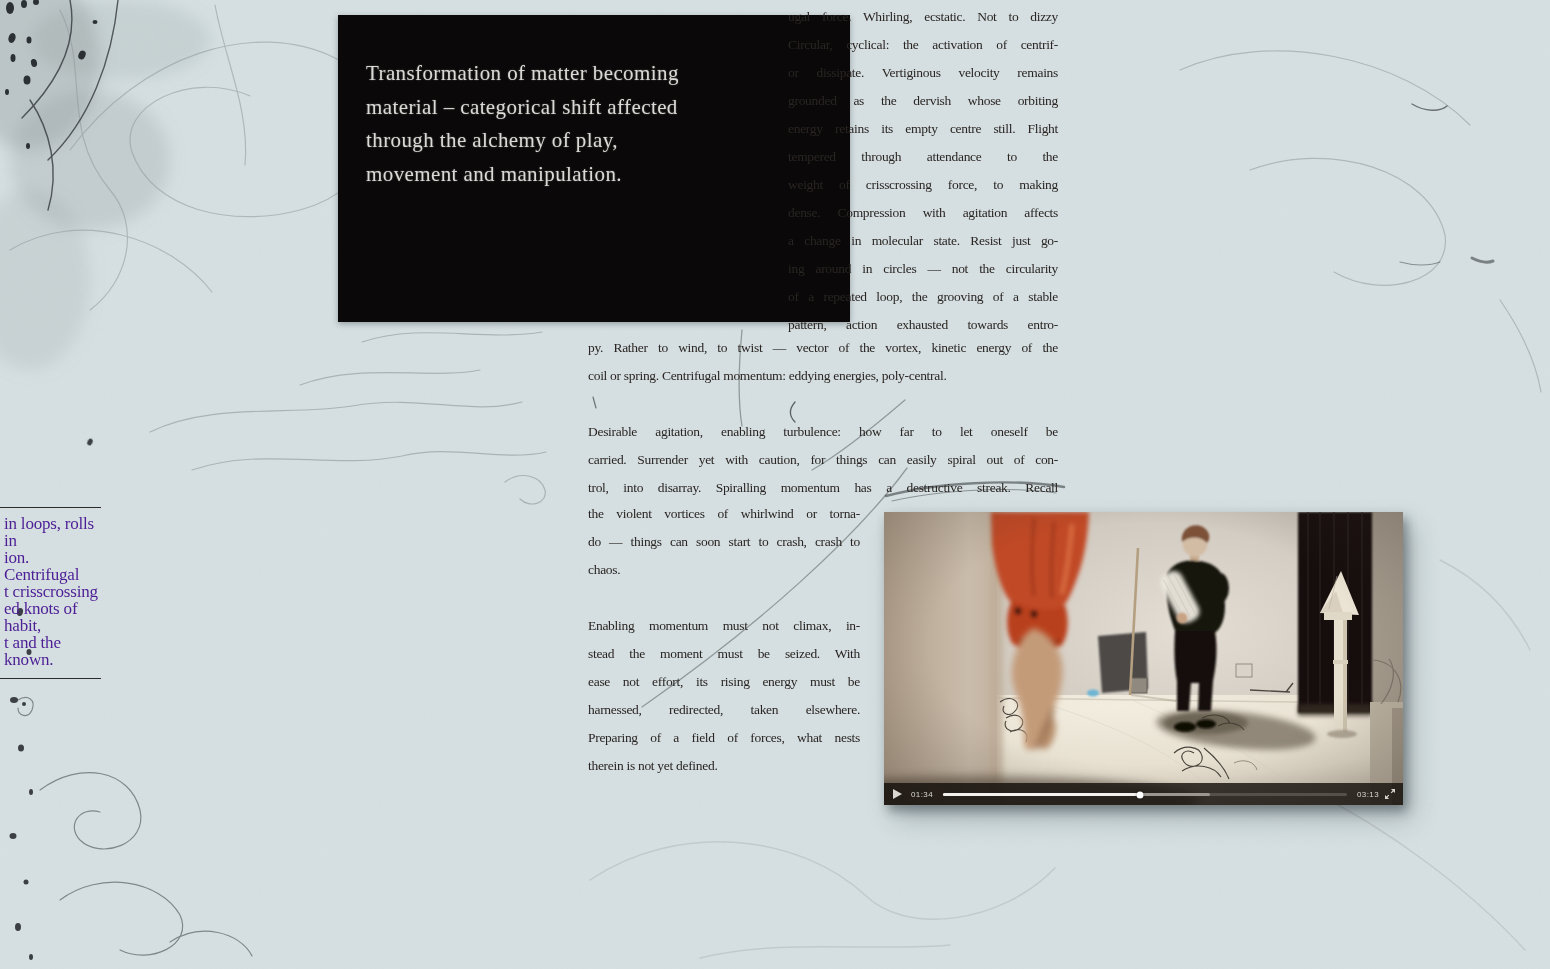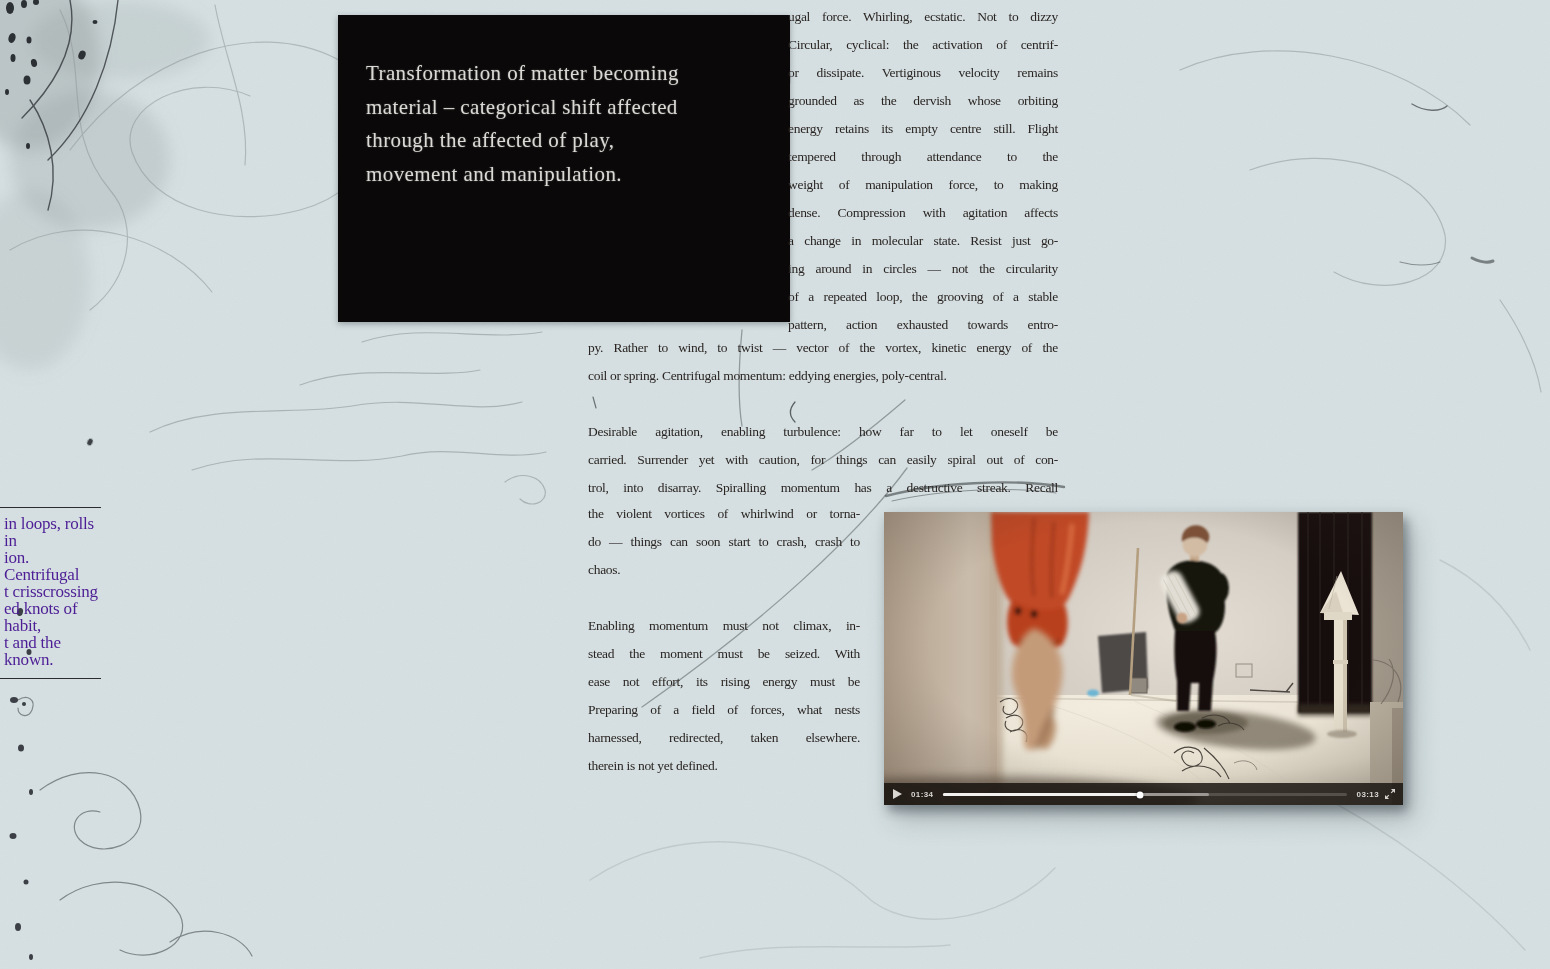--- a/index.html
+++ b/index.html
@@ -6,21 +6,21 @@
   #canvas{
     position:relative;width:1550px;height:969px;overflow:hidden;
     background:#d7e1e3;
     font-family:"Liberation Serif","DejaVu Serif",serif;
     color:#2a2522;
   }
   
   #sketch-layer{position:absolute;left:0;top:0;z-index:0;}
   
   .quote-box{
-    position:absolute;left:338px;top:15px;width:452px;height:307px;
+    position:absolute;left:338px;top:15px;width:512px;height:307px;
     background:#0a0808;box-sizing:border-box;padding:42px 26px 0 28px;
     box-shadow:0 2px 6px rgba(30,35,40,.35);z-index:1;
   }
   .quote-box .tline{
     font-size:21px;line-height:33.5px;letter-spacing:.4px;
     color:#dbd9d5;text-align:left !important;text-align-last:left !important;
     text-shadow:0 0 2px rgba(235,235,230,.35);
   }
   
   .tblock{position:absolute;z-index:1;font-size:13.5px;line-height:28px;letter-spacing:-0.3px;}
@@ -39,21 +39,20 @@
   }
   .side-note .tline{
     font-size:17px;line-height:17px;letter-spacing:-0.2px;
     text-align:left !important;text-align-last:left !important;color:#4c1d95;
   }
   
   .video-player{
     position:absolute;left:884px;top:512px;width:519px;height:293px;z-index:2;
     box-shadow:4px 6px 10px rgba(40,52,58,.45),10px 14px 24px rgba(40,52,58,.25);
     background:#c2410c;
-    font-weight:bold;
   }
   .video-scene{position:absolute;left:0;top:0;width:519px;height:293px;}
   .vp-controls{
     position:absolute;left:0;bottom:0;width:519px;height:22px;
     background:rgba(22,17,13,.82);
     display:flex;align-items:center;box-sizing:border-box;padding:0 8px 0 9px;
     font-family:"Liberation Sans","DejaVu Sans",sans-serif;
   }
   .vp-btn{display:flex;align-items:center;justify-content:center;cursor:pointer;height:22px;}
   .vp-time{font-size:8px;color:#d9d6d2;letter-spacing:.4px;flex:0 0 auto;}
@@ -176,32 +175,32 @@
       <ellipse cx="26" cy="882" rx="2.5" ry="2.5"></ellipse>
       <ellipse cx="18" cy="927" rx="3" ry="4"></ellipse>
       <ellipse cx="31" cy="957" rx="2" ry="3"></ellipse>
       <ellipse cx="90" cy="442" rx="2.5" ry="3.5" transform="rotate(25 90 442)"></ellipse>
     </g>
   </svg>
 
   <div class="quote-box" data-ragged-last="">
       <div class="tline">Transformation of matter becoming</div>
       <div class="tline">material – categorical shift affected</div>
-      <div class="tline">through the affected of play,</div>
+      <div class="tline">through the alchemy of play,</div>
       <div class="tline tline-last">movement and manipulation.</div>
     </div>
 
   <div class="tblock" id="block-a">
       <div class="tline">ugal force. Whirling, ecstatic. Not to dizzy</div>
       <div class="tline">Circular, cyclical: the activation of centrif-</div>
       <div class="tline">or dissipate. Vertiginous velocity remains</div>
       <div class="tline">grounded as the dervish whose orbiting</div>
       <div class="tline">energy retains its empty centre still. Flight</div>
       <div class="tline">tempered through attendance to the</div>
-      <div class="tline">weight of manipulation force, to making</div>
+      <div class="tline">weight of crisscrossing force, to making</div>
       <div class="tline">dense. Compression with agitation affects</div>
       <div class="tline">a change in molecular state. Resist just go-</div>
       <div class="tline">ing around in circles — not the circularity</div>
       <div class="tline">of a repeated loop, the grooving of a stable</div>
       <div class="tline tline-last">pattern, action exhausted towards entro-</div>
     </div>
   <div class="tblock" id="block-b" data-ragged-last="">
       <div class="tline">py. Rather to wind, to twist — vector of the vortex, kinetic energy of the</div>
       <div class="tline tline-last">coil or spring. Centrifugal momentum: eddying energies, poly-central.</div>
     </div>
@@ -212,22 +211,22 @@
     </div>
   <div class="tblock" id="block-d" data-ragged-last="">
       <div class="tline">the violent vortices of whirlwind or torna-</div>
       <div class="tline">do — things can soon start to crash, crash to</div>
       <div class="tline tline-last">chaos.</div>
     </div>
   <div class="tblock" id="block-e" data-ragged-last="">
       <div class="tline">Enabling momentum must not climax, in-</div>
       <div class="tline">stead the moment must be seized. With</div>
       <div class="tline">ease not effort, its rising energy must be</div>
+      <div class="tline">harnessed, redirected, taken elsewhere.</div>
       <div class="tline">Preparing of a field of forces, what nests</div>
-      <div class="tline">harnessed, redirected, taken elsewhere.</div>
       <div class="tline tline-last">therein is not yet defined.</div>
     </div>
 
   <div class="side-note" data-ragged-last="">
       <div class="tline">in loops, rolls in</div>
       <div class="tline">ion. Centrifugal</div>
       <div class="tline">t crisscrossing</div>
       <div class="tline">ed knots of habit,</div>
       <div class="tline tline-last">t and the known.</div>
     </div>

